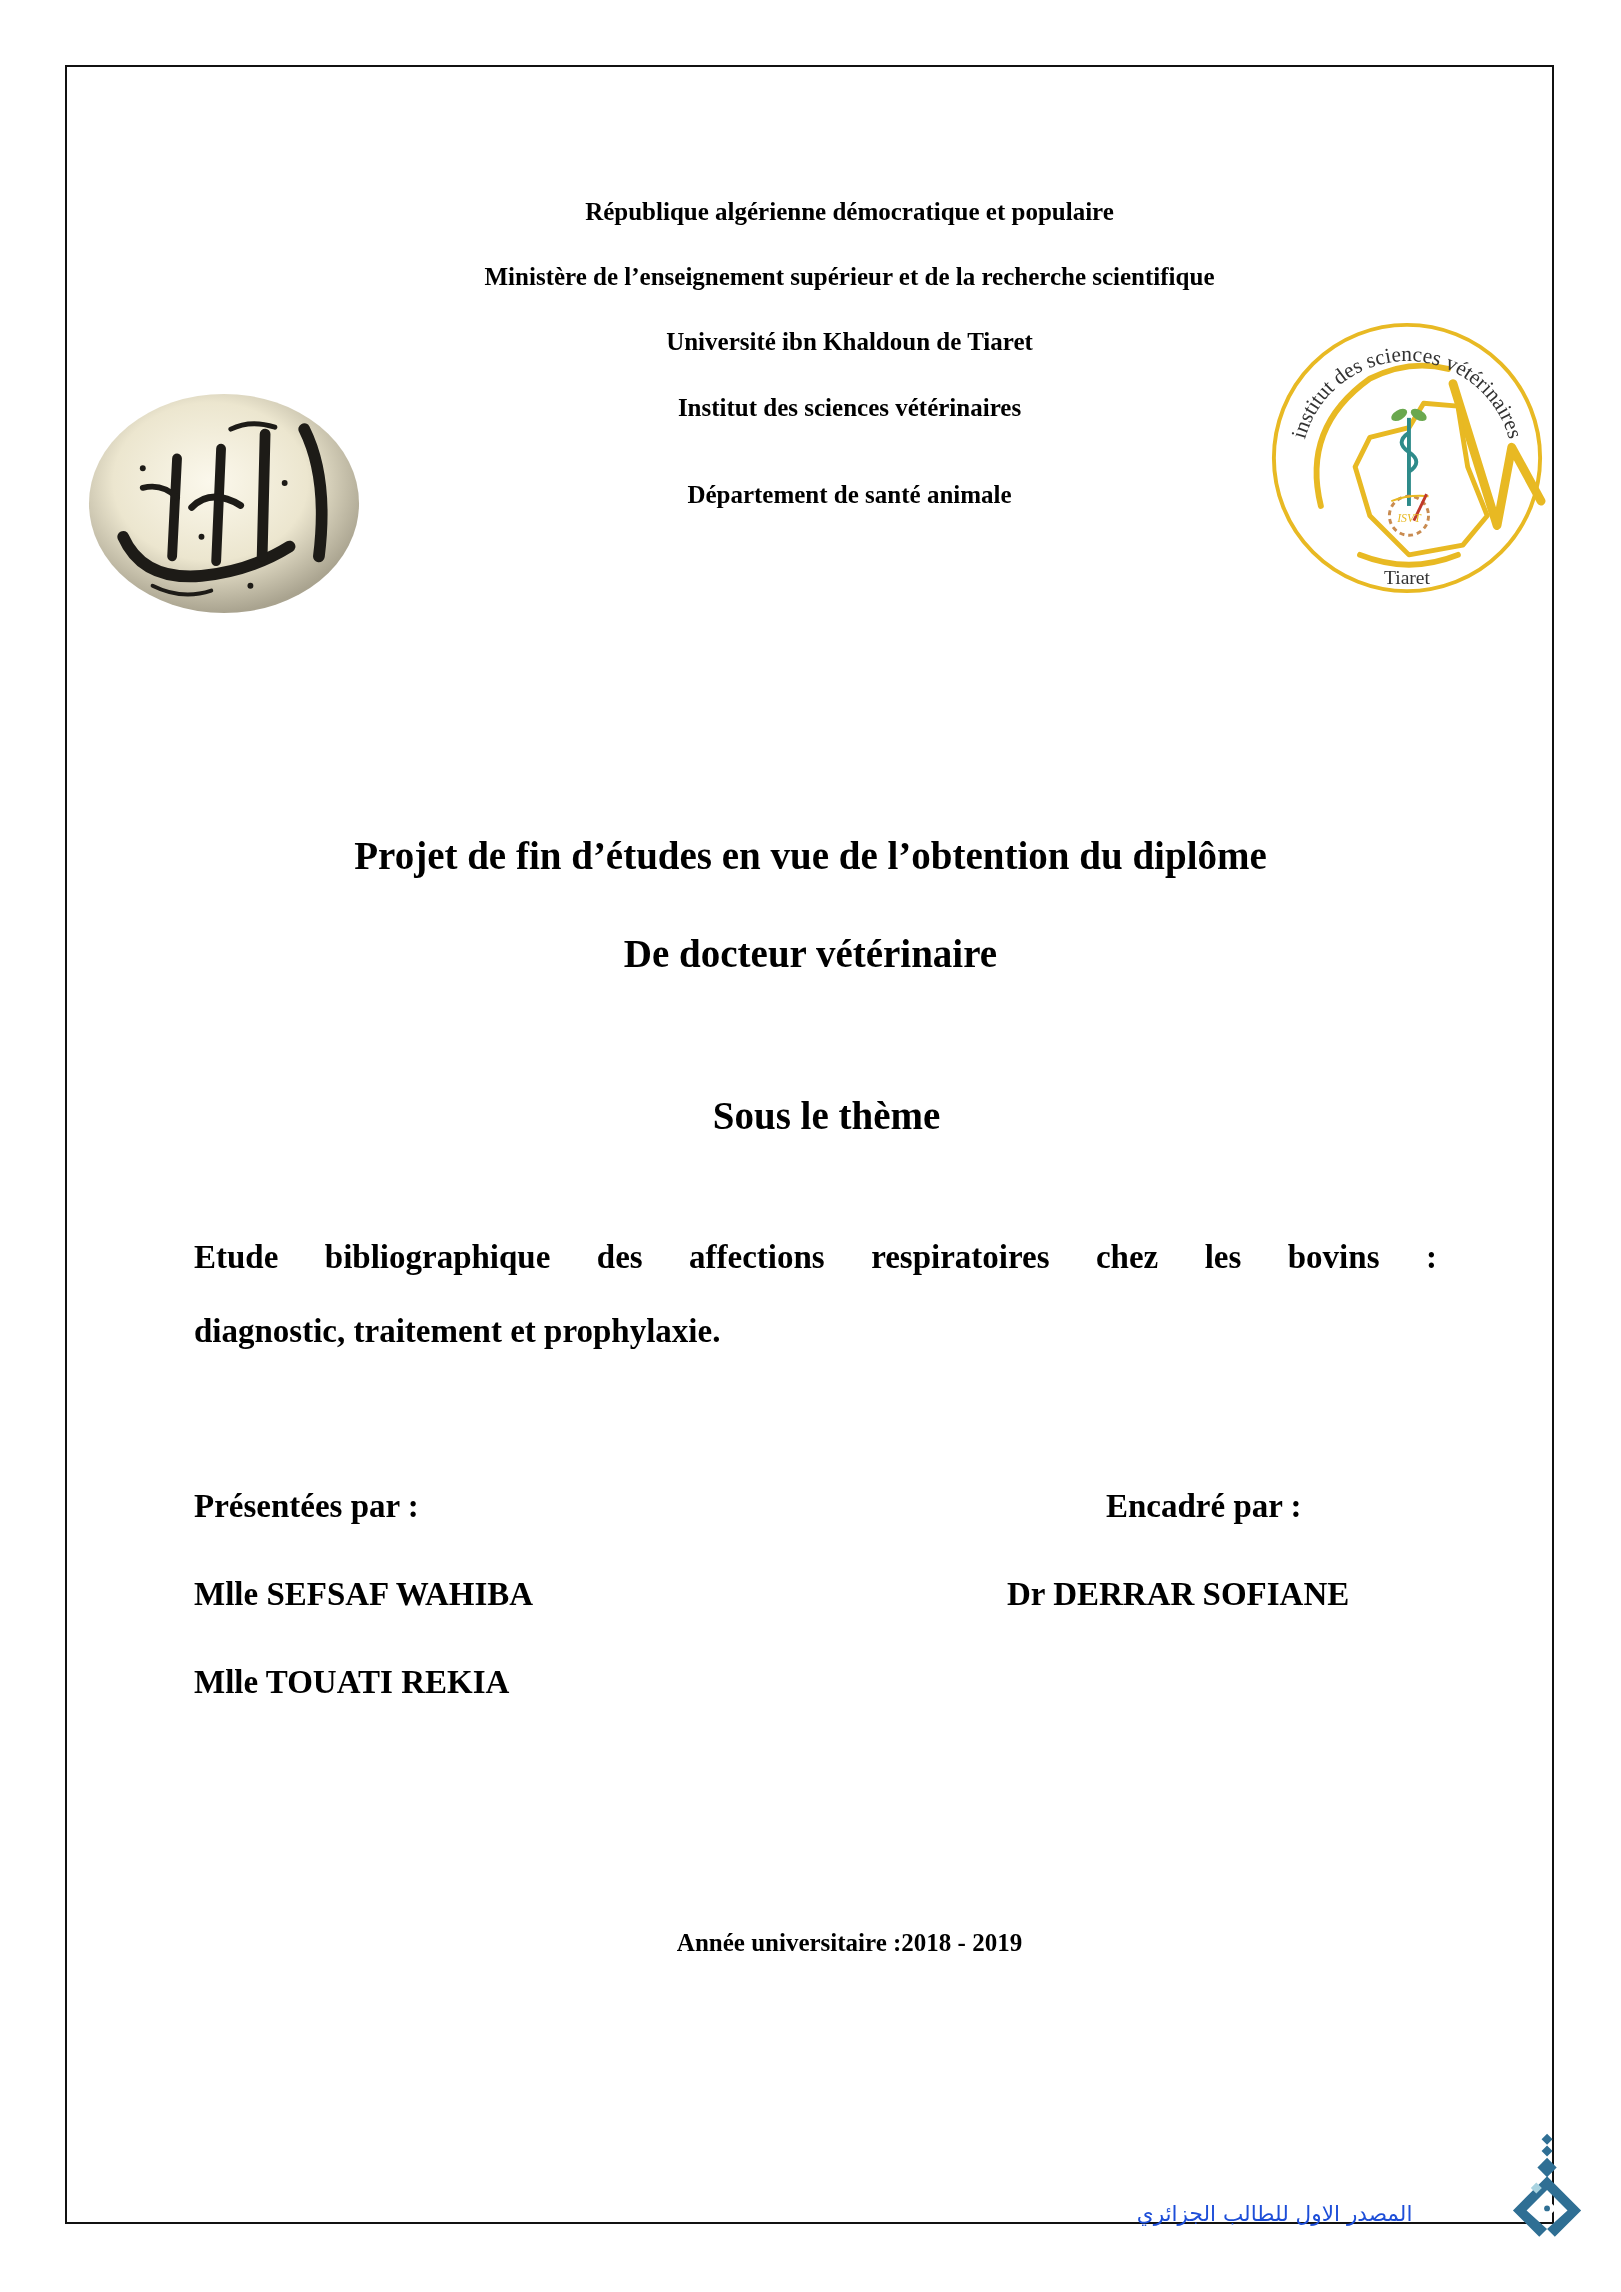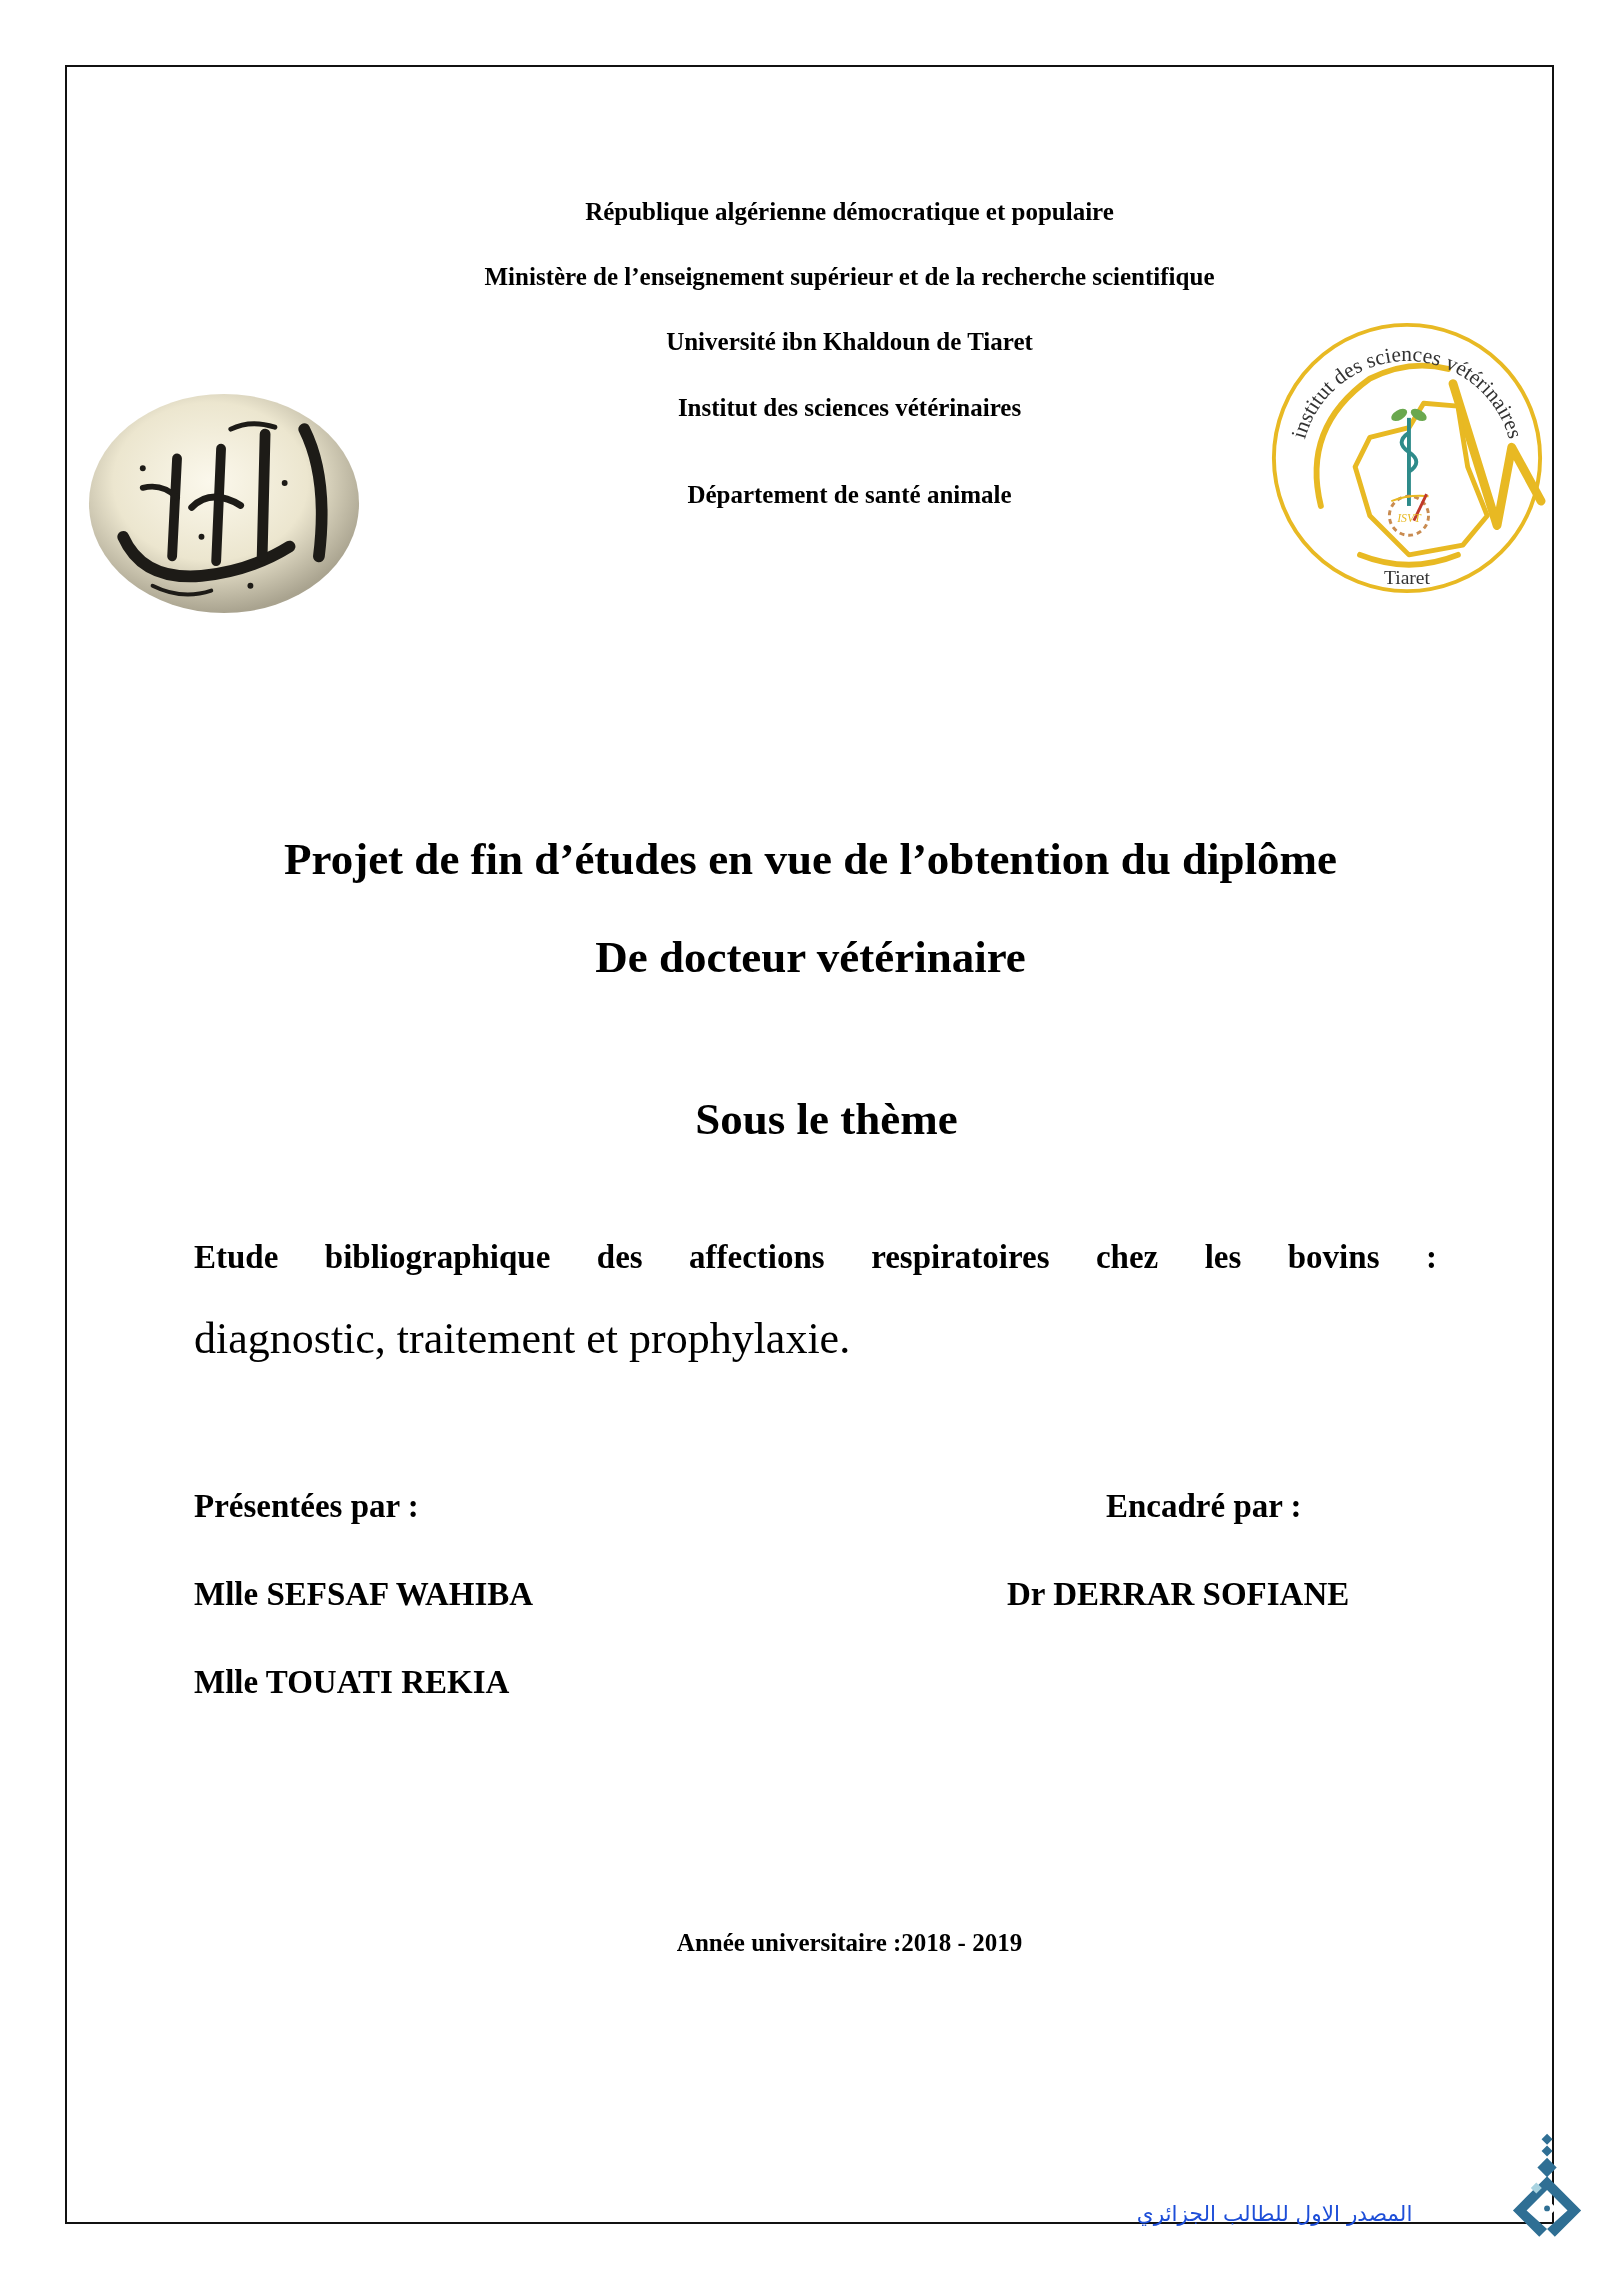--- a/index.html
+++ b/index.html
@@ -3,26 +3,26 @@
 <meta charset="utf-8">
 <style>
   html, body { margin:0; padding:0; background:#ffffff; }
   body { width:1621px; height:2293px; position:relative; overflow:hidden;
          font-family:"Liberation Serif","DejaVu Serif",serif; color:#000; }
   .frame { position:absolute; left:65px; top:65px; width:1489px; height:2159px;
            border:2px solid #111; box-sizing:border-box; }
   .line { position:absolute; white-space:nowrap; font-weight:bold; }
   .center { left:0; width:1621px; text-align:center; }
   .hdr { font-size:25px;padding-left:39px; }
-  .h-big { font-size:45px; }
+  .h-big { font-size:39px; }
   .theme { position:absolute; left:194px; width:1243px; font-size:33px; font-weight:bold;
            text-align:justify; text-align-last:justify; white-space:nowrap;margin-top:16px; }
   .theme span { display:inline-block; }
   .theme-row { display:flex; justify-content:space-between; width:100%; }
-  .theme2 { position:absolute; left:194px; font-size:44px; font-weight:normal; white-space:nowrap; }
+  .theme2 { position:absolute; left:194px; font-size:33px; font-weight:bold; white-space:nowrap; }
   .col { position:absolute; font-size:33px; font-weight:bold; white-space:nowrap; }
 
   
   .logo-left { position:absolute; left:84px; top:390px; width:280px; height:227px; }
   .logo-right { position:absolute; left:1262px; top:320px; width:290px; height:276px; }
 
   .wm { position:absolute; left:1127px; top:2125px; width:461px; height:108px; }
   .wm-text { position:absolute; left:6.9px; top:21.6px; font-family:"DejaVu Sans","Liberation Sans",sans-serif;
              font-size:43px; color:#5fa0ae; letter-spacing:1px; white-space:nowrap; }
   .wm-sub { position:absolute; left:9.8px; top:76px; font-family:"DejaVu Sans",sans-serif;

